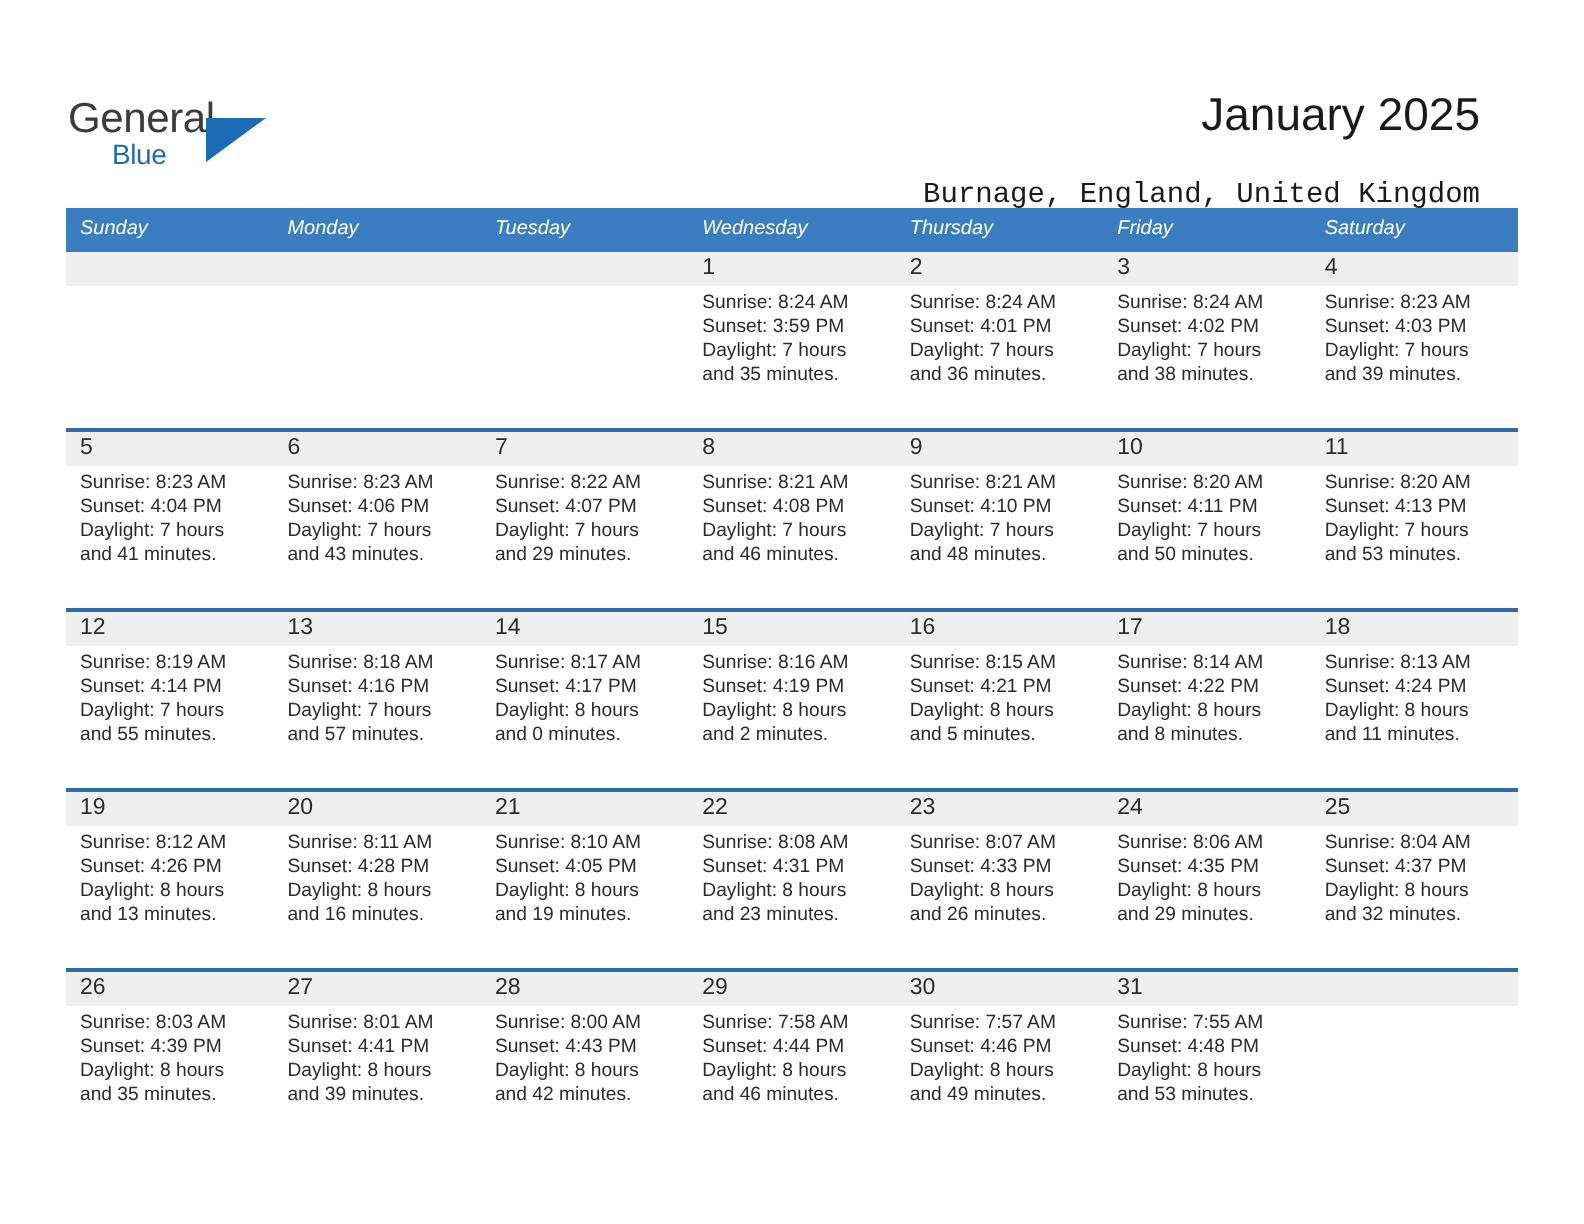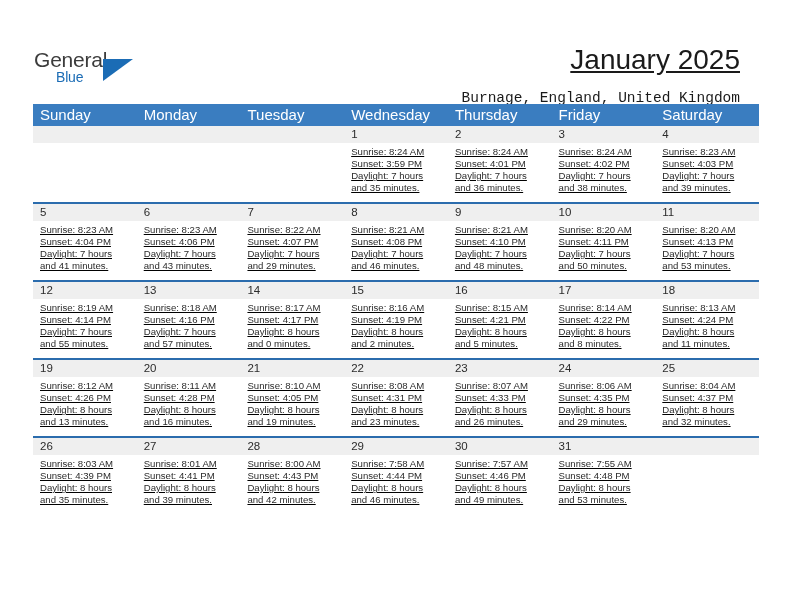--- a/index.html
+++ b/index.html
@@ -57,25 +57,24 @@
     width: 0;
     height: 0;
     border-left: 30px solid #1b6cb5;
     border-bottom: 22px solid transparent;
   }
 
   .title {
     position: absolute;
     right: 36px;
     top: 32px;
-    font-size: 28px;
+    font-size: 23px;
     color: #1a1a1a;
     font-family: "Liberation Sans", sans-serif;
     white-space: nowrap;
-    text-decoration: underline;
   }
   .subtitle {
     position: absolute;
     right: 36px;
     top: 78px;
     font-size: 14.5px;
     color: #1a1a1a;
     font-family: Liberation Mono, monospace;
     white-space: nowrap;
   }
@@ -88,26 +87,27 @@
     width: 726px;
   }
   .weekhead {
     display: flex;
     background: #3a7dc0;
     height: 22px;
   }
   .weekhead .hcell {
     flex: 1 1 0;
     color: #ffffff;
-    font-size: 15px;
+    font-size: 10px;
     line-height: 22px;
     padding-left: 7px;
     font-family: "Liberation Sans", sans-serif;
     white-space: nowrap;
     overflow: hidden;
+    font-style: italic;
   }
 
   .week {
     border-top: 2px solid #2b6cad;
     background: #ffffff;
   }
   .week:first-of-type { border-top: none; }
 
   .numrow {
     display: flex;
@@ -118,22 +118,21 @@
     flex: 1 1 0;
     font-size: 11.5px;
     line-height: 17px;
     color: #2b2b2b;
     padding-left: 7px;
     font-family: "Liberation Sans", sans-serif;
   }
   .bodyrow {
     display: flex;
     background: #ffffff;
-    height: 59px;
-    text-decoration: underline;
+    height: 71px;
   }
   .bodyrow .bcell {
     flex: 1 1 0;
     padding: 3px 4px 0 7px;
     font-size: 9.6px;
     line-height: 12.1px;
     color: #2b2b2b;
     font-family: "Liberation Sans", sans-serif;
   }
   .bcell .ln { display: block; white-space: nowrap; }

